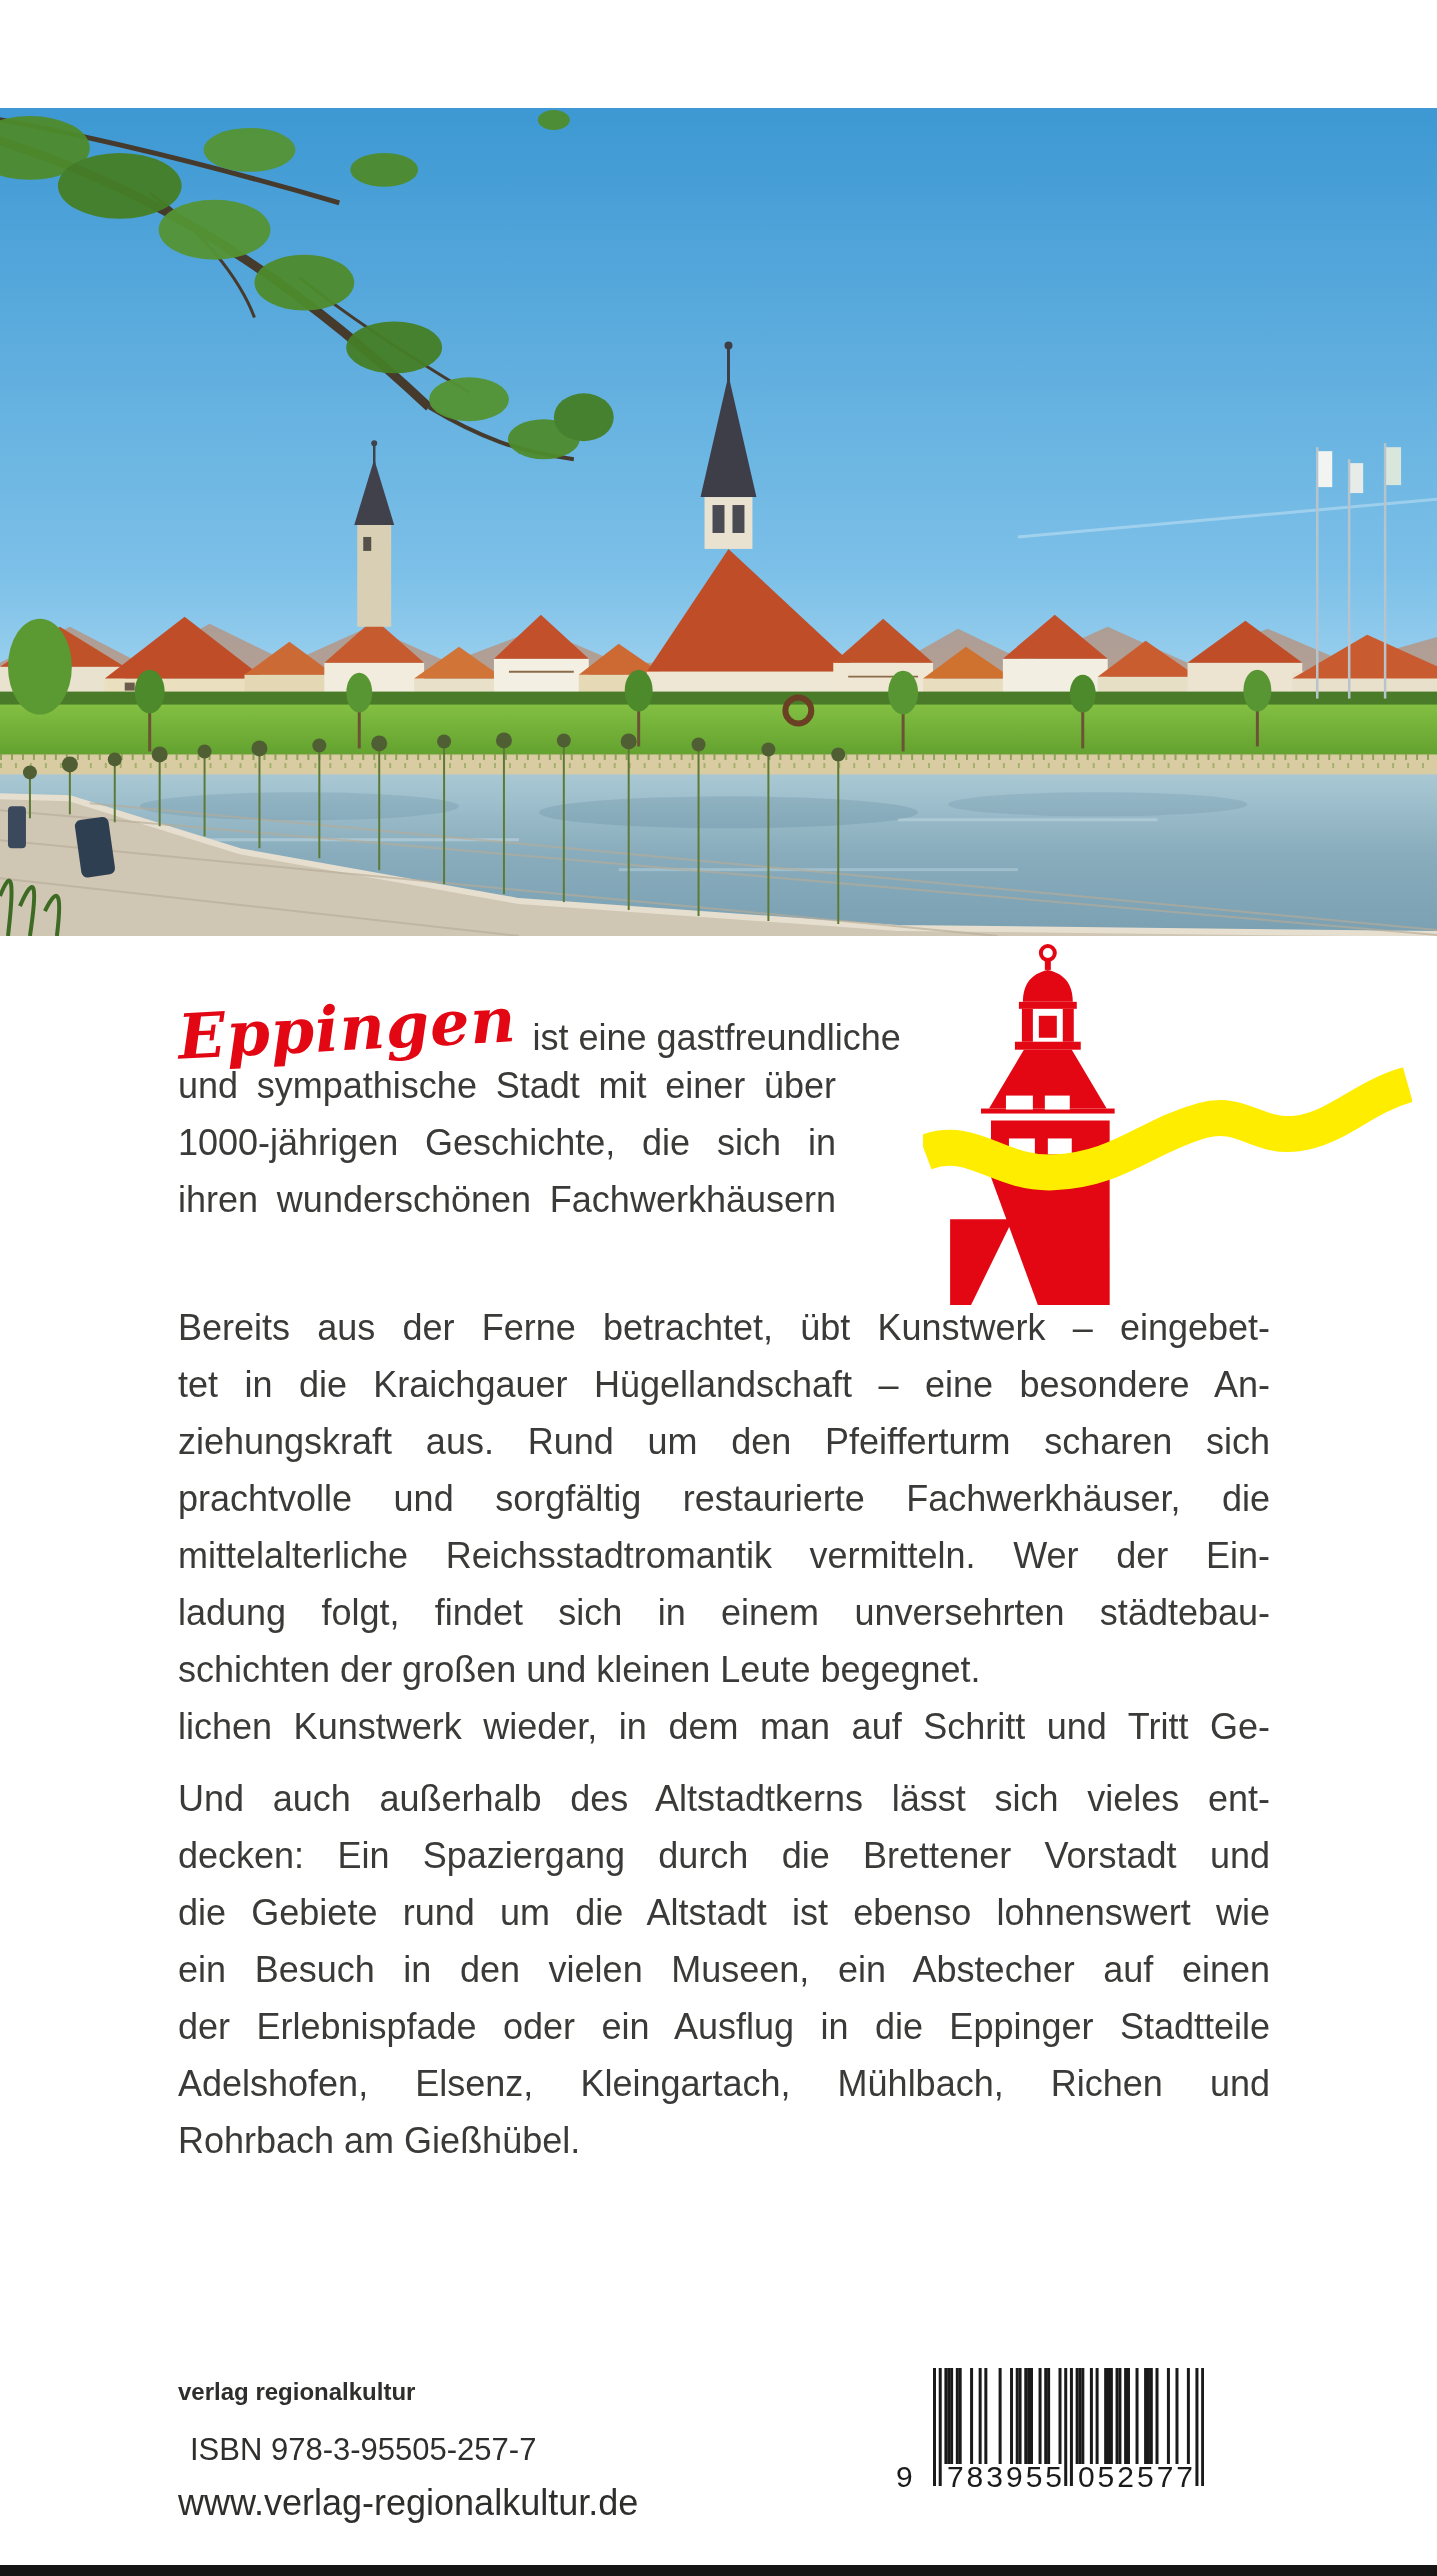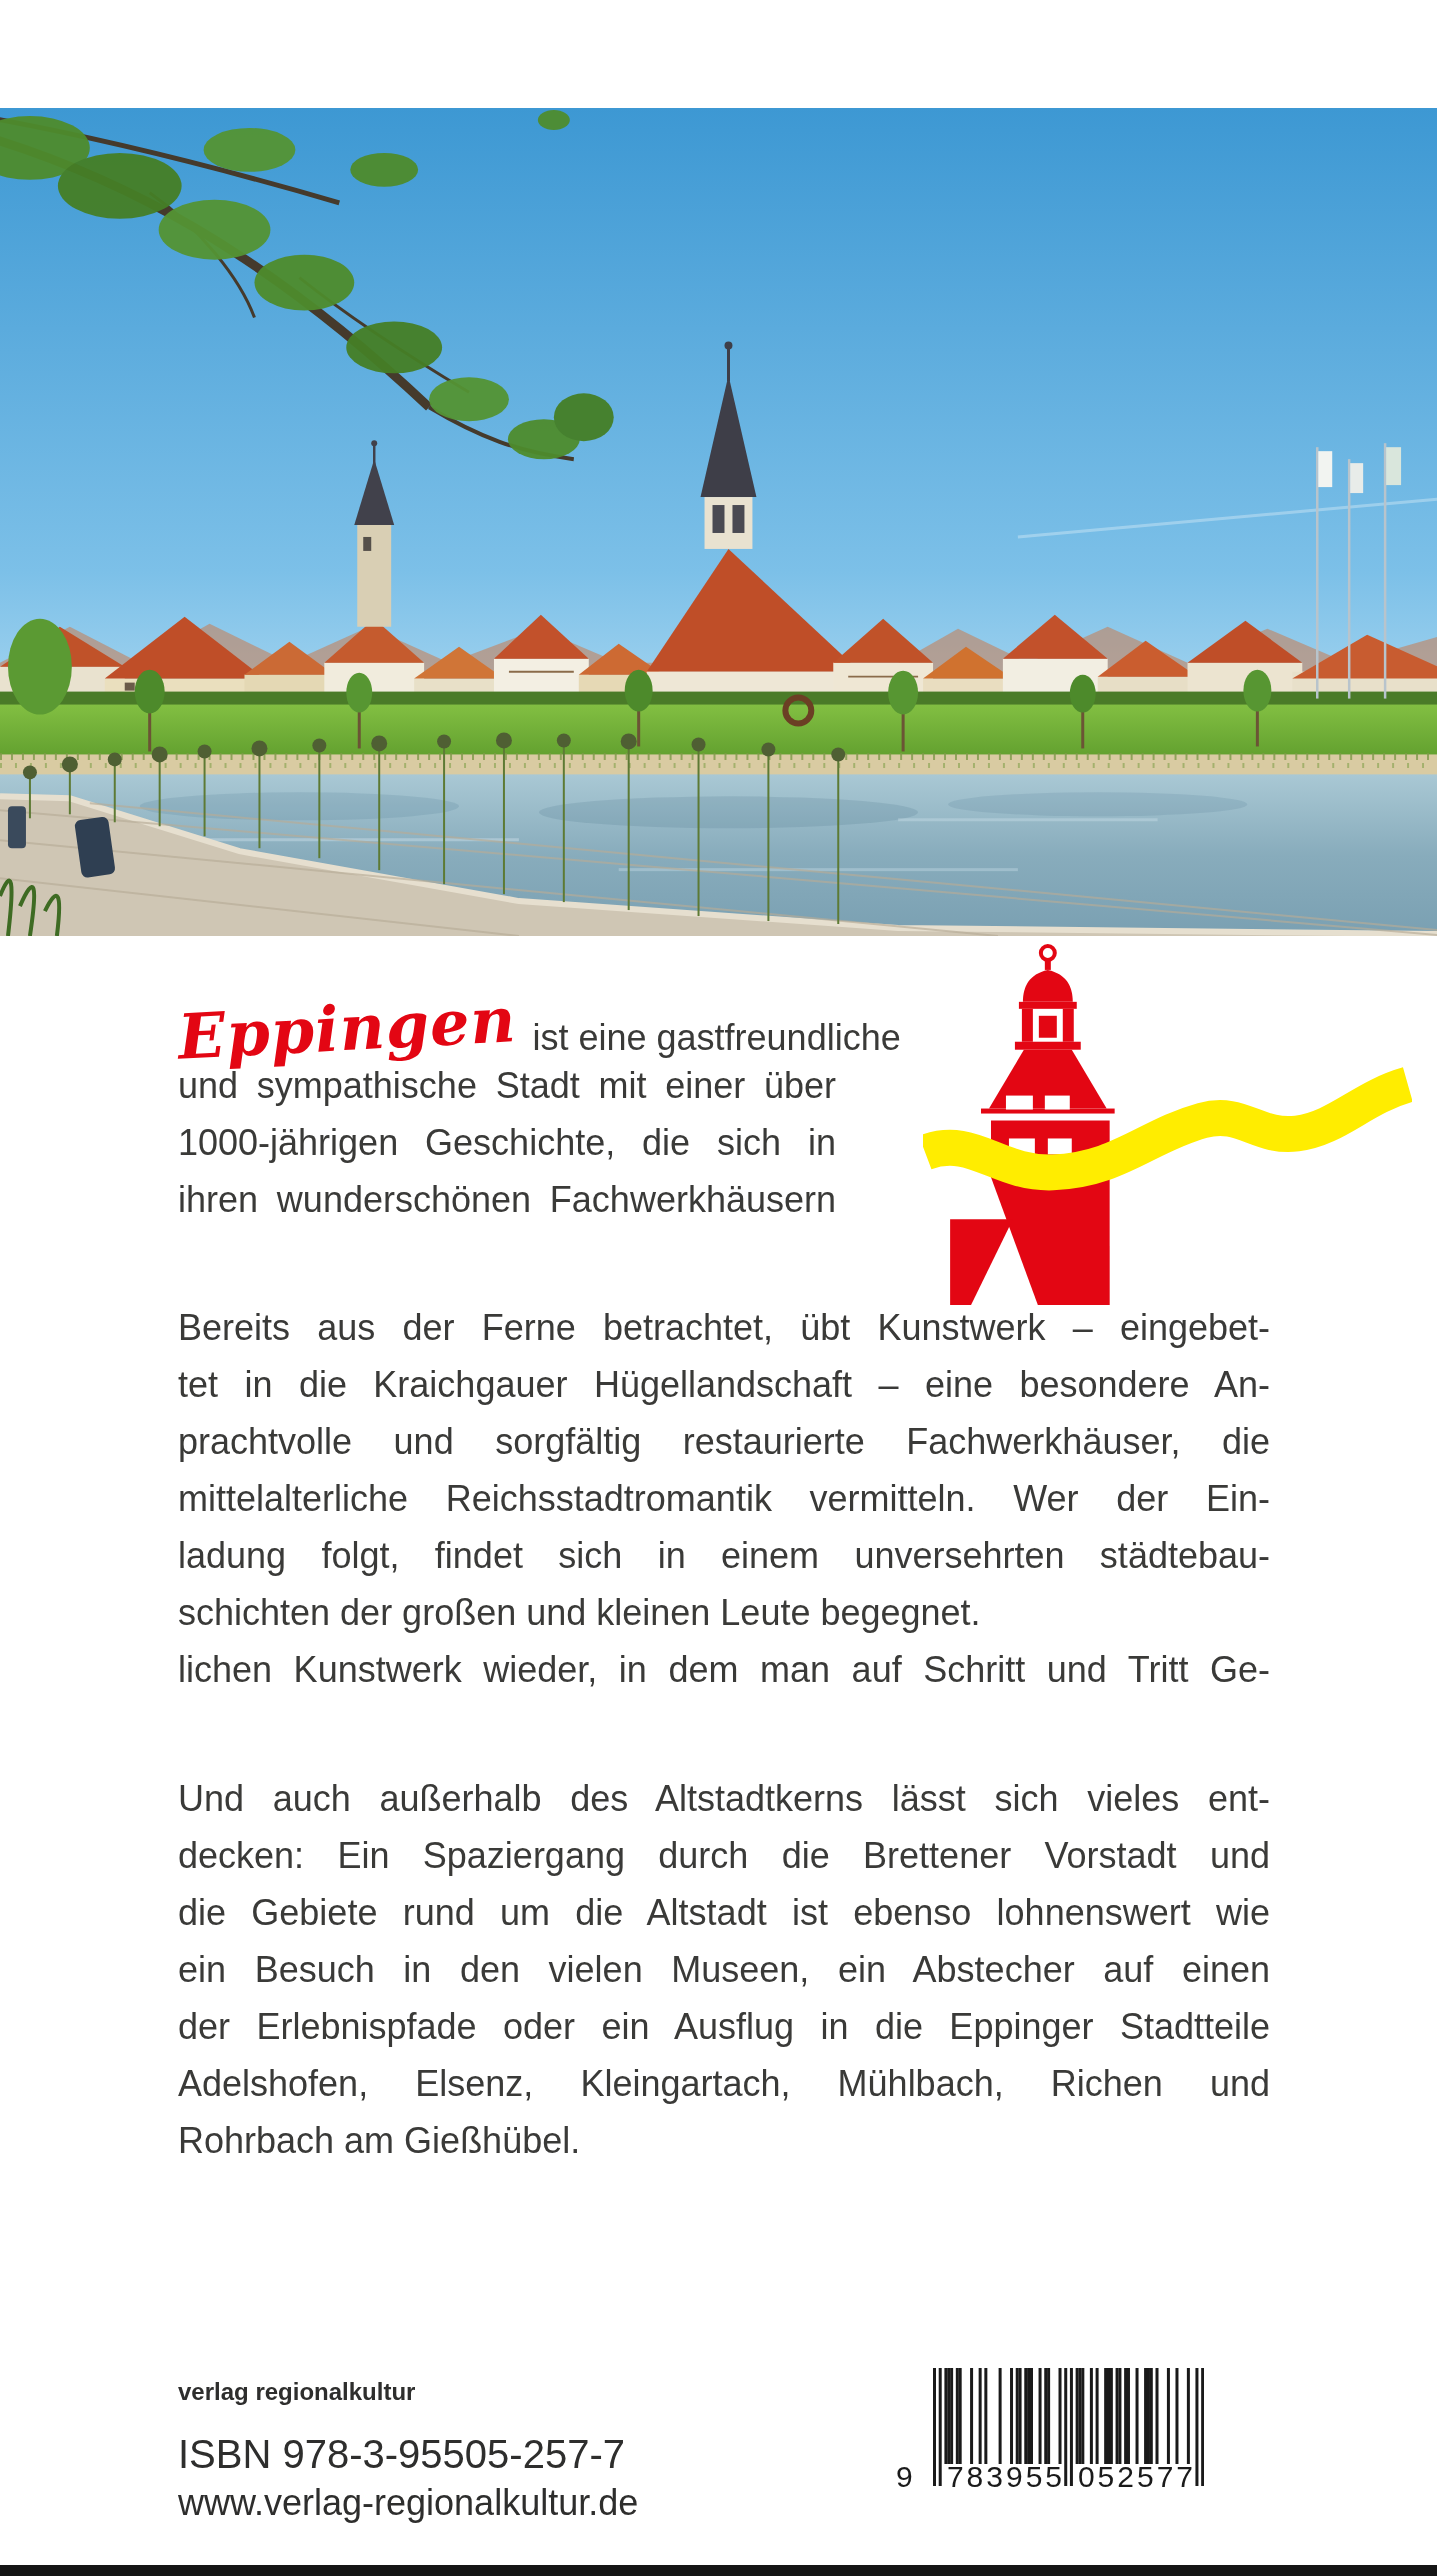--- a/index.html
+++ b/index.html
@@ -14,21 +14,21 @@
   #intro{left:178px;top:1000px;width:658px;font-size:36px;}
   #para2{left:178px;top:1299px;width:1092px;font-size:36px;}
   #para3{left:178px;top:1770px;width:1092px;font-size:36px;}
 
   .script{display:inline-block;height:57px;line-height:57px;font-size:62px;font-weight:bold;
           font-style:italic;font-family:"DejaVu Serif",serif;color:#e30613;
           transform:rotate(-3deg);margin-right:16px;letter-spacing:1px;}
 
   .footer-line{position:absolute;left:178px;color:#2e2e2d;}
   #publisher{top:2378px;font-size:24px;font-weight:bold;}
-  #isbn{top:2432px;font-size:40px;font-weight:300;}
+  #isbn{top:2432px;font-size:31px;font-weight:300;margin-left:12px;}
   #website{top:2482px;font-size:36px;font-weight:300;}
 
   #barcode-svg{position:absolute;left:933px;top:2368px;width:271px;height:122px;}
   .bc-digit{position:absolute;top:2460px;color:#1a1a1a;font-size:30px;font-weight:300;}
   #bc-prefix{left:896px;}
   #bc-group1{left:944px;width:124px;text-align:center;letter-spacing:3px;}
   #bc-group2{left:1075px;width:124px;text-align:center;letter-spacing:3px;}
 
   #page-edge{position:absolute;left:0;top:2565px;width:1438px;height:11px;background:#151515;}
 </style>
@@ -258,20 +258,21 @@
       <rect x="86" y="196" width="26" height="16" fill="#ffffff"></rect>
       <rect x="125" y="196" width="24" height="16" fill="#ffffff"></rect>
       <polygon class="logo-red" points="27,277 90,277 48,363 27,363" fill="#e30613"></polygon>
     </g>
     <path class="logo-ribbon" d="M2,210 C50,192 75,232 130,230 C195,228 225,193 280,178 C320,167 335,196 375,191 C415,186 440,155 486,142" fill="none" stroke="#ffed00" stroke-width="36"></path>
   </svg>
 
   <div id="para2" class="para">
     <div class="jline">Bereits aus der Ferne betrachtet, übt Kunstwerk – eingebet-</div>
     <div class="jline">tet in die Kraichgauer Hügellandschaft – eine besondere An-</div>
+    <div class="jline">ziehungskraft aus. Rund um den Pfeifferturm scharen sich</div>
     <div class="jline">prachtvolle und sorgfältig restaurierte Fachwerkhäuser, die</div>
     <div class="jline">mittelalterliche Reichsstadtromantik vermitteln. Wer der Ein-</div>
     <div class="jline">ladung folgt, findet sich in einem unversehrten städtebau-</div>
     <div class="jline jline-last">schichten der großen und kleinen Leute begegnet.</div>
     <div class="jline">lichen Kunstwerk wieder, in dem man auf Schritt und Tritt Ge-</div>
   </div>
 
   <div id="para3" class="para">
     <div class="jline">Und auch außerhalb des Altstadtkerns lässt sich vieles ent-</div>
     <div class="jline">decken: Ein Spaziergang durch die Brettener Vorstadt und</div>

